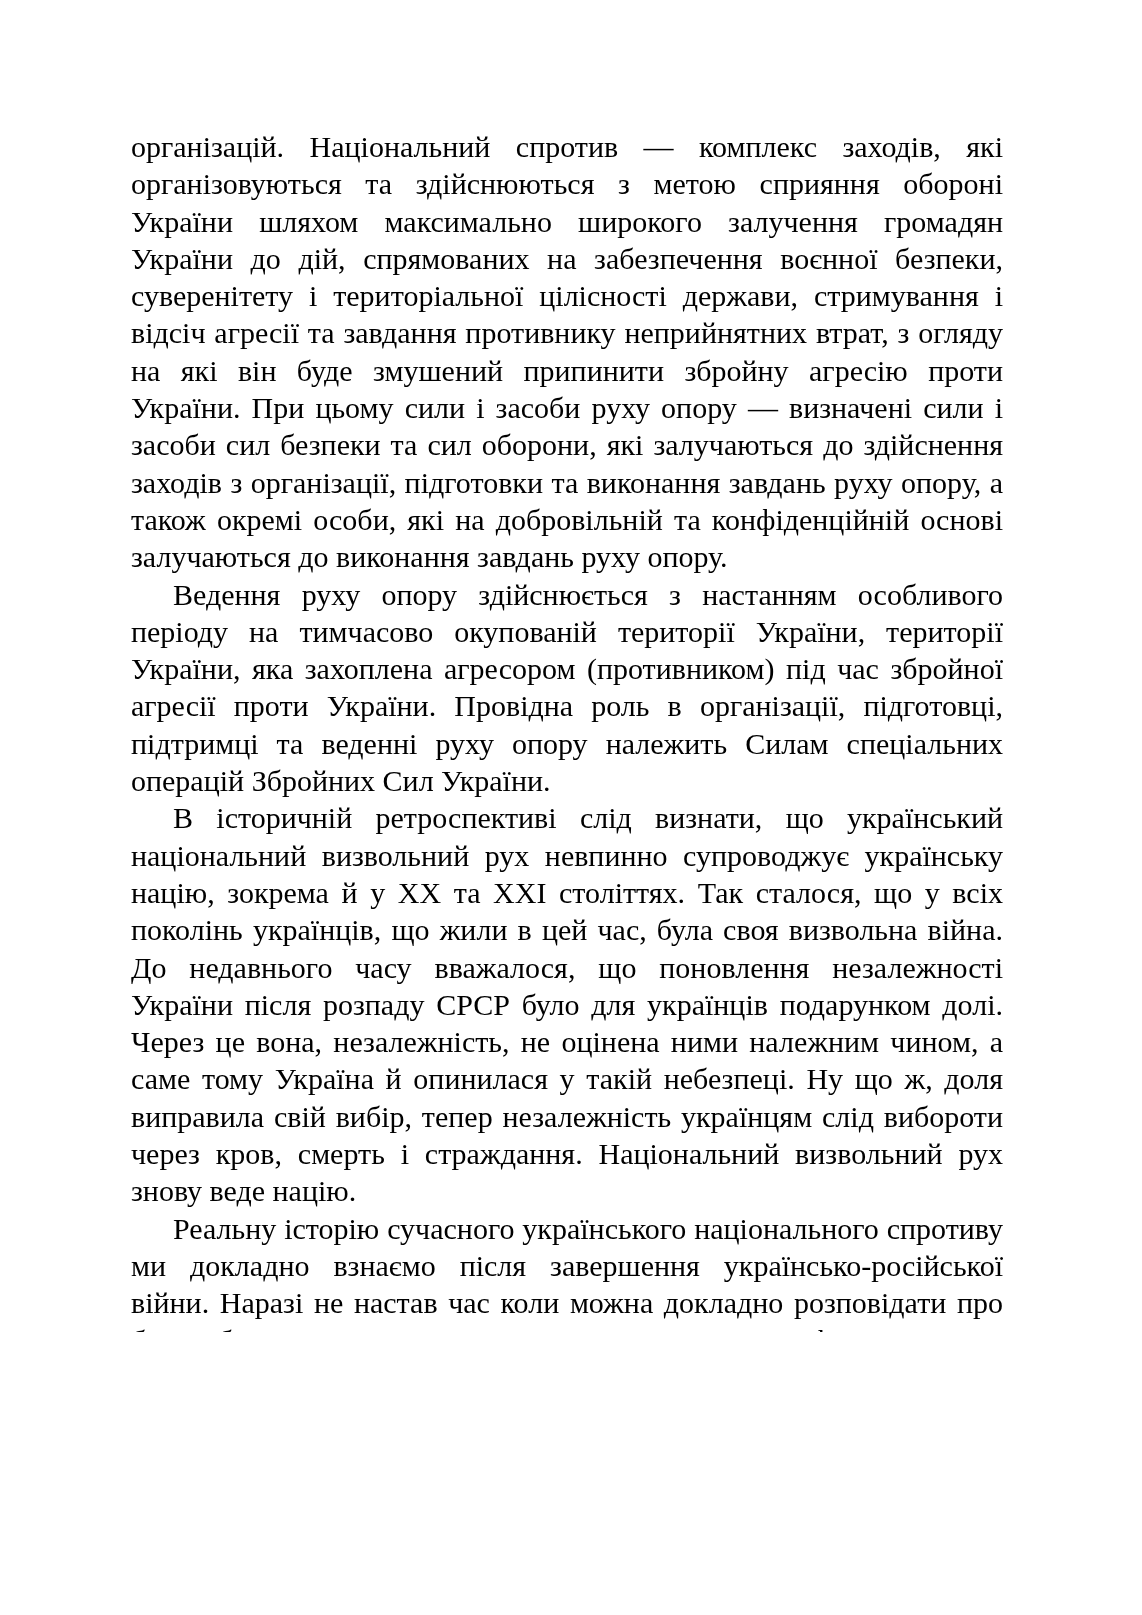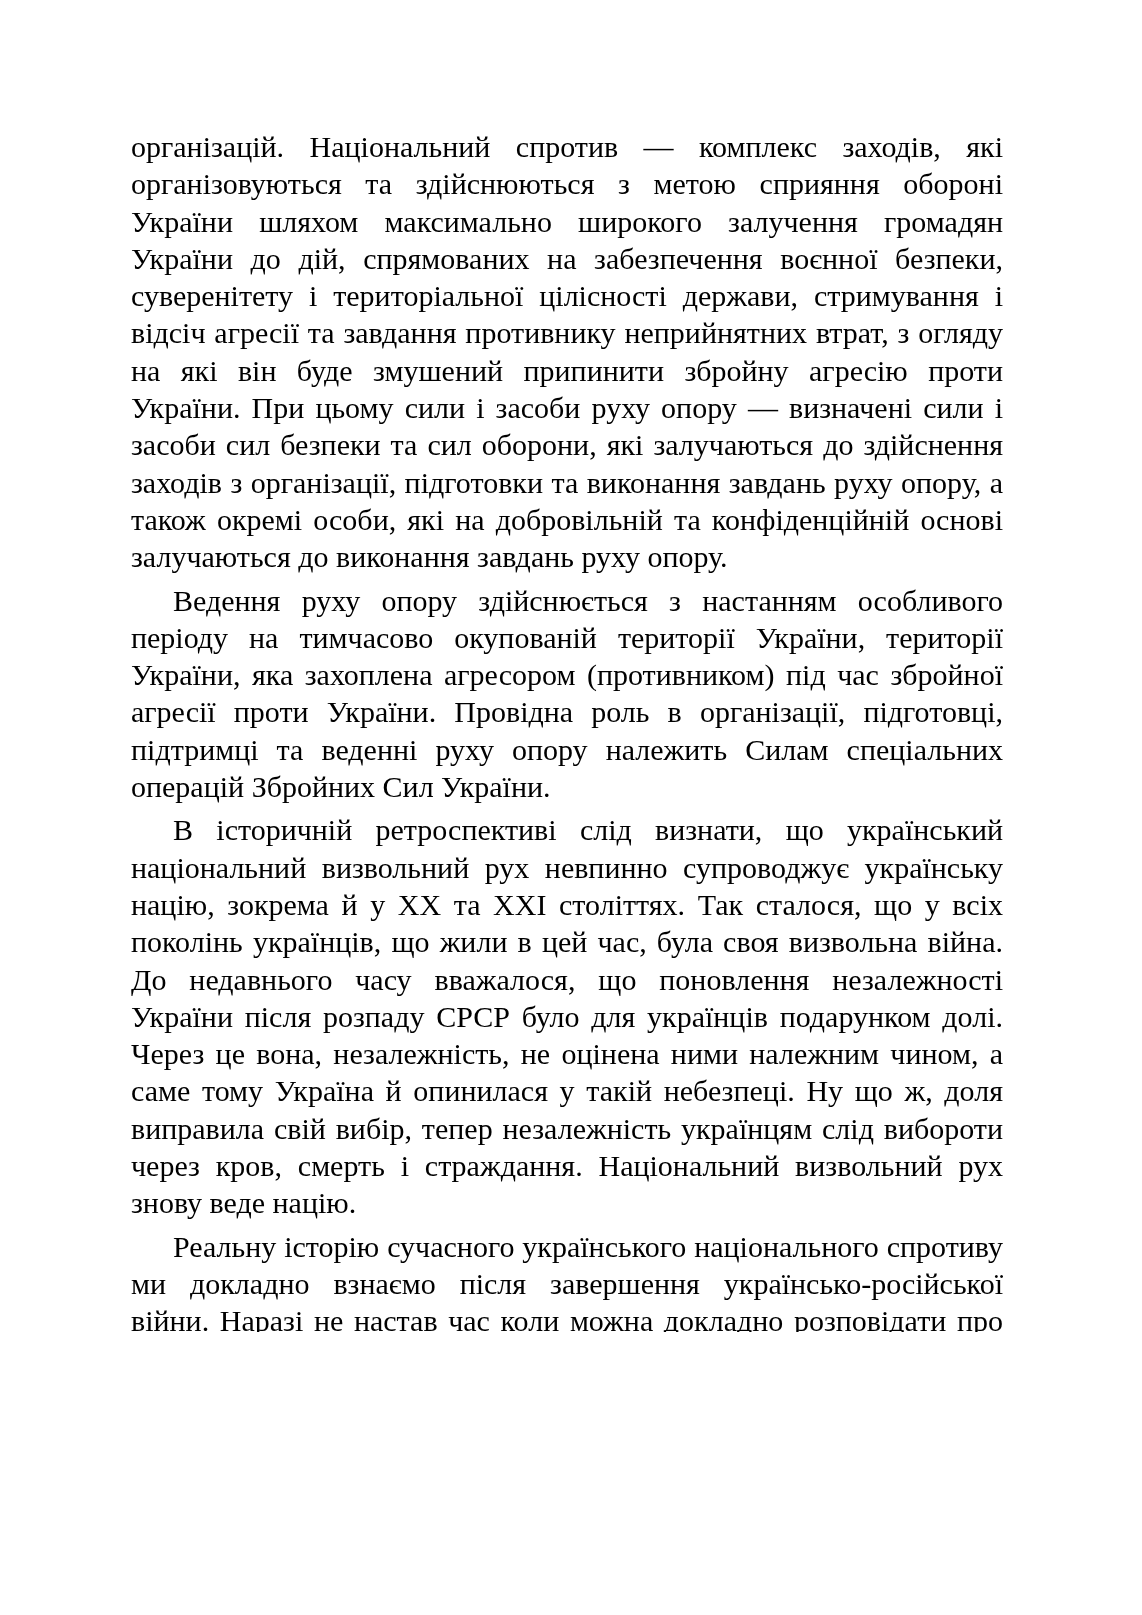--- a/index.html
+++ b/index.html
@@ -24,21 +24,20 @@
     font-size: 30px;
     line-height: 37.3px;
     text-align: justify;
   }
   .text-block p {
     margin: 0;
     padding: 0;
   }
   .text-block p.indent {
     text-indent: 42px;
-    margin-top: 6px;
   }
   .page-number {
     position: absolute;
     left: 0;
     top: 1489px;
     width: 100%;
     text-align: center;
     font-size: 30px;
     line-height: 37.3px;
   }

